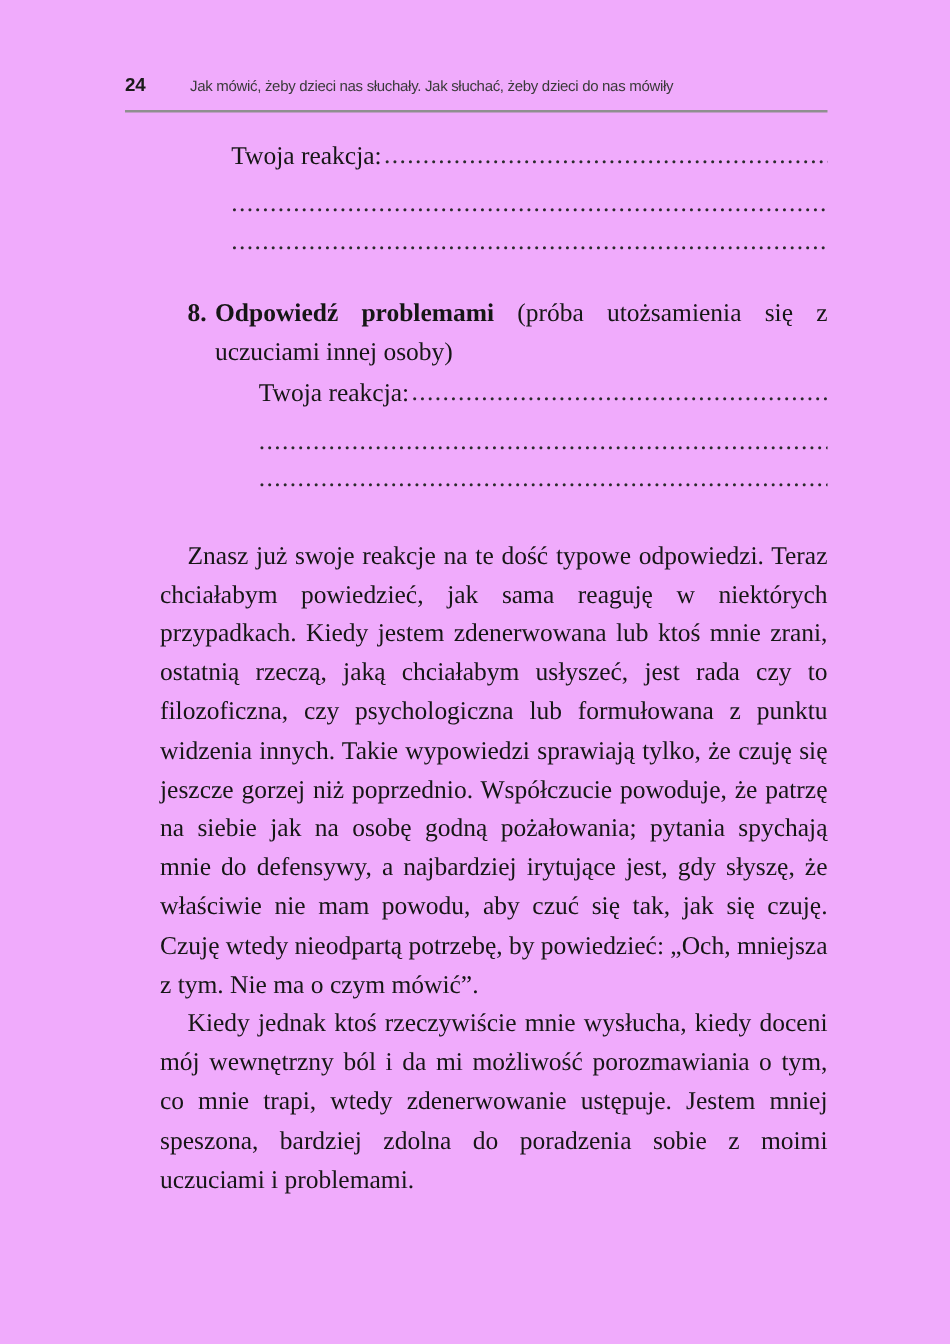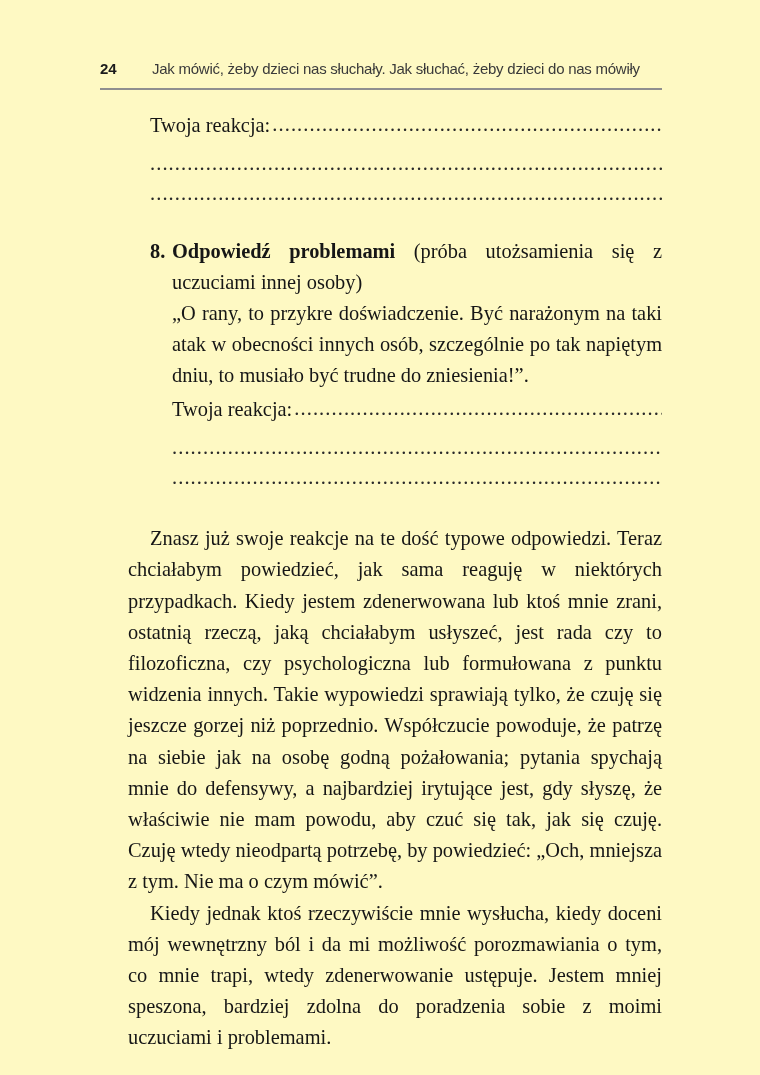--- a/index.html
+++ b/index.html
@@ -12,21 +12,21 @@
     height: 1075px;
     position: relative;
     font-family: "Liberation Serif", serif;
     color: #161616;
     overflow: hidden;
   }
 
   .page {
     position: absolute;
     inset: 0;
-    background: #fef9c3;
+    background: #f0abfc;
     padding-left: 36px;
   }
 
   
   .running-head {
     position: absolute;
     left: 100px;
     top: 60px;
     width: 562px;
     height: 28px;
@@ -37,21 +37,21 @@
     font-family: "Liberation Sans", sans-serif;
     font-weight: bold;
     font-size: 15px;
     color: #1b1b1b;
     letter-spacing: -0.2px;
     width: 52px;
     flex: none;
   }
   .head-title {
     font-family: "Liberation Sans", sans-serif;
-    font-size: 15px;
+    font-size: 12px;
     color: #3a3a3a;
     letter-spacing: -0.25px;
     white-space: nowrap;
   }
   .head-rule {
     position: absolute;
     left: 100px;
     top: 88px;
     width: 562px;
     height: 2px;
@@ -94,21 +94,21 @@
     position: absolute;
     left: 0;
     top: 0;
     font-weight: bold;
   }
   .numbered b { font-weight: bold; }
 
   .quote-block { margin-top: 0px; }
 
   
-  .answer-group { margin-top: 2px; }
+  .answer-group { margin-top: 2px; margin-left: 35px; }
 
   .answer-first {
     display: flex;
     align-items: baseline;
     font-size: 20.4px;
     line-height: 31.2px;
     width: 100%;
   }
   .answer-first .lbl {
     white-space: nowrap;
@@ -161,21 +161,20 @@
           <span class="lbl">Twoja reakcja:</span>
           <span class="leader">...............................................................................................................................................................................................................................................</span>
         </div>
         <div class="rule-line gap-a">...............................................................................................................................................................................................................................................</div>
         <div class="rule-line gap-b">...............................................................................................................................................................................................................................................</div>
       </div>
 
       <div class="numbered">
         <p class="noindent"><span class="num">8.</span><b>Odpowiedź problemami</b><span> (próba utożsamienia się z uczuciami innej osoby)</span></p>
 
-        <p class="noindent quote-block">„O rany, to przykre doświadczenie. Być narażonym na taki atak w obecności innych osób, szczególnie po tak napiętym dniu, to musiało być trudne do zniesienia!”.</p>
 
         <div class="answer-group">
           <div class="answer-first">
             <span class="lbl">Twoja reakcja:</span>
             <span class="leader">...............................................................................................................................................................................................................................................</span>
           </div>
           <div class="rule-line gap-a">...............................................................................................................................................................................................................................................</div>
           <div class="rule-line gap-b">...............................................................................................................................................................................................................................................</div>
         </div>
       </div>

